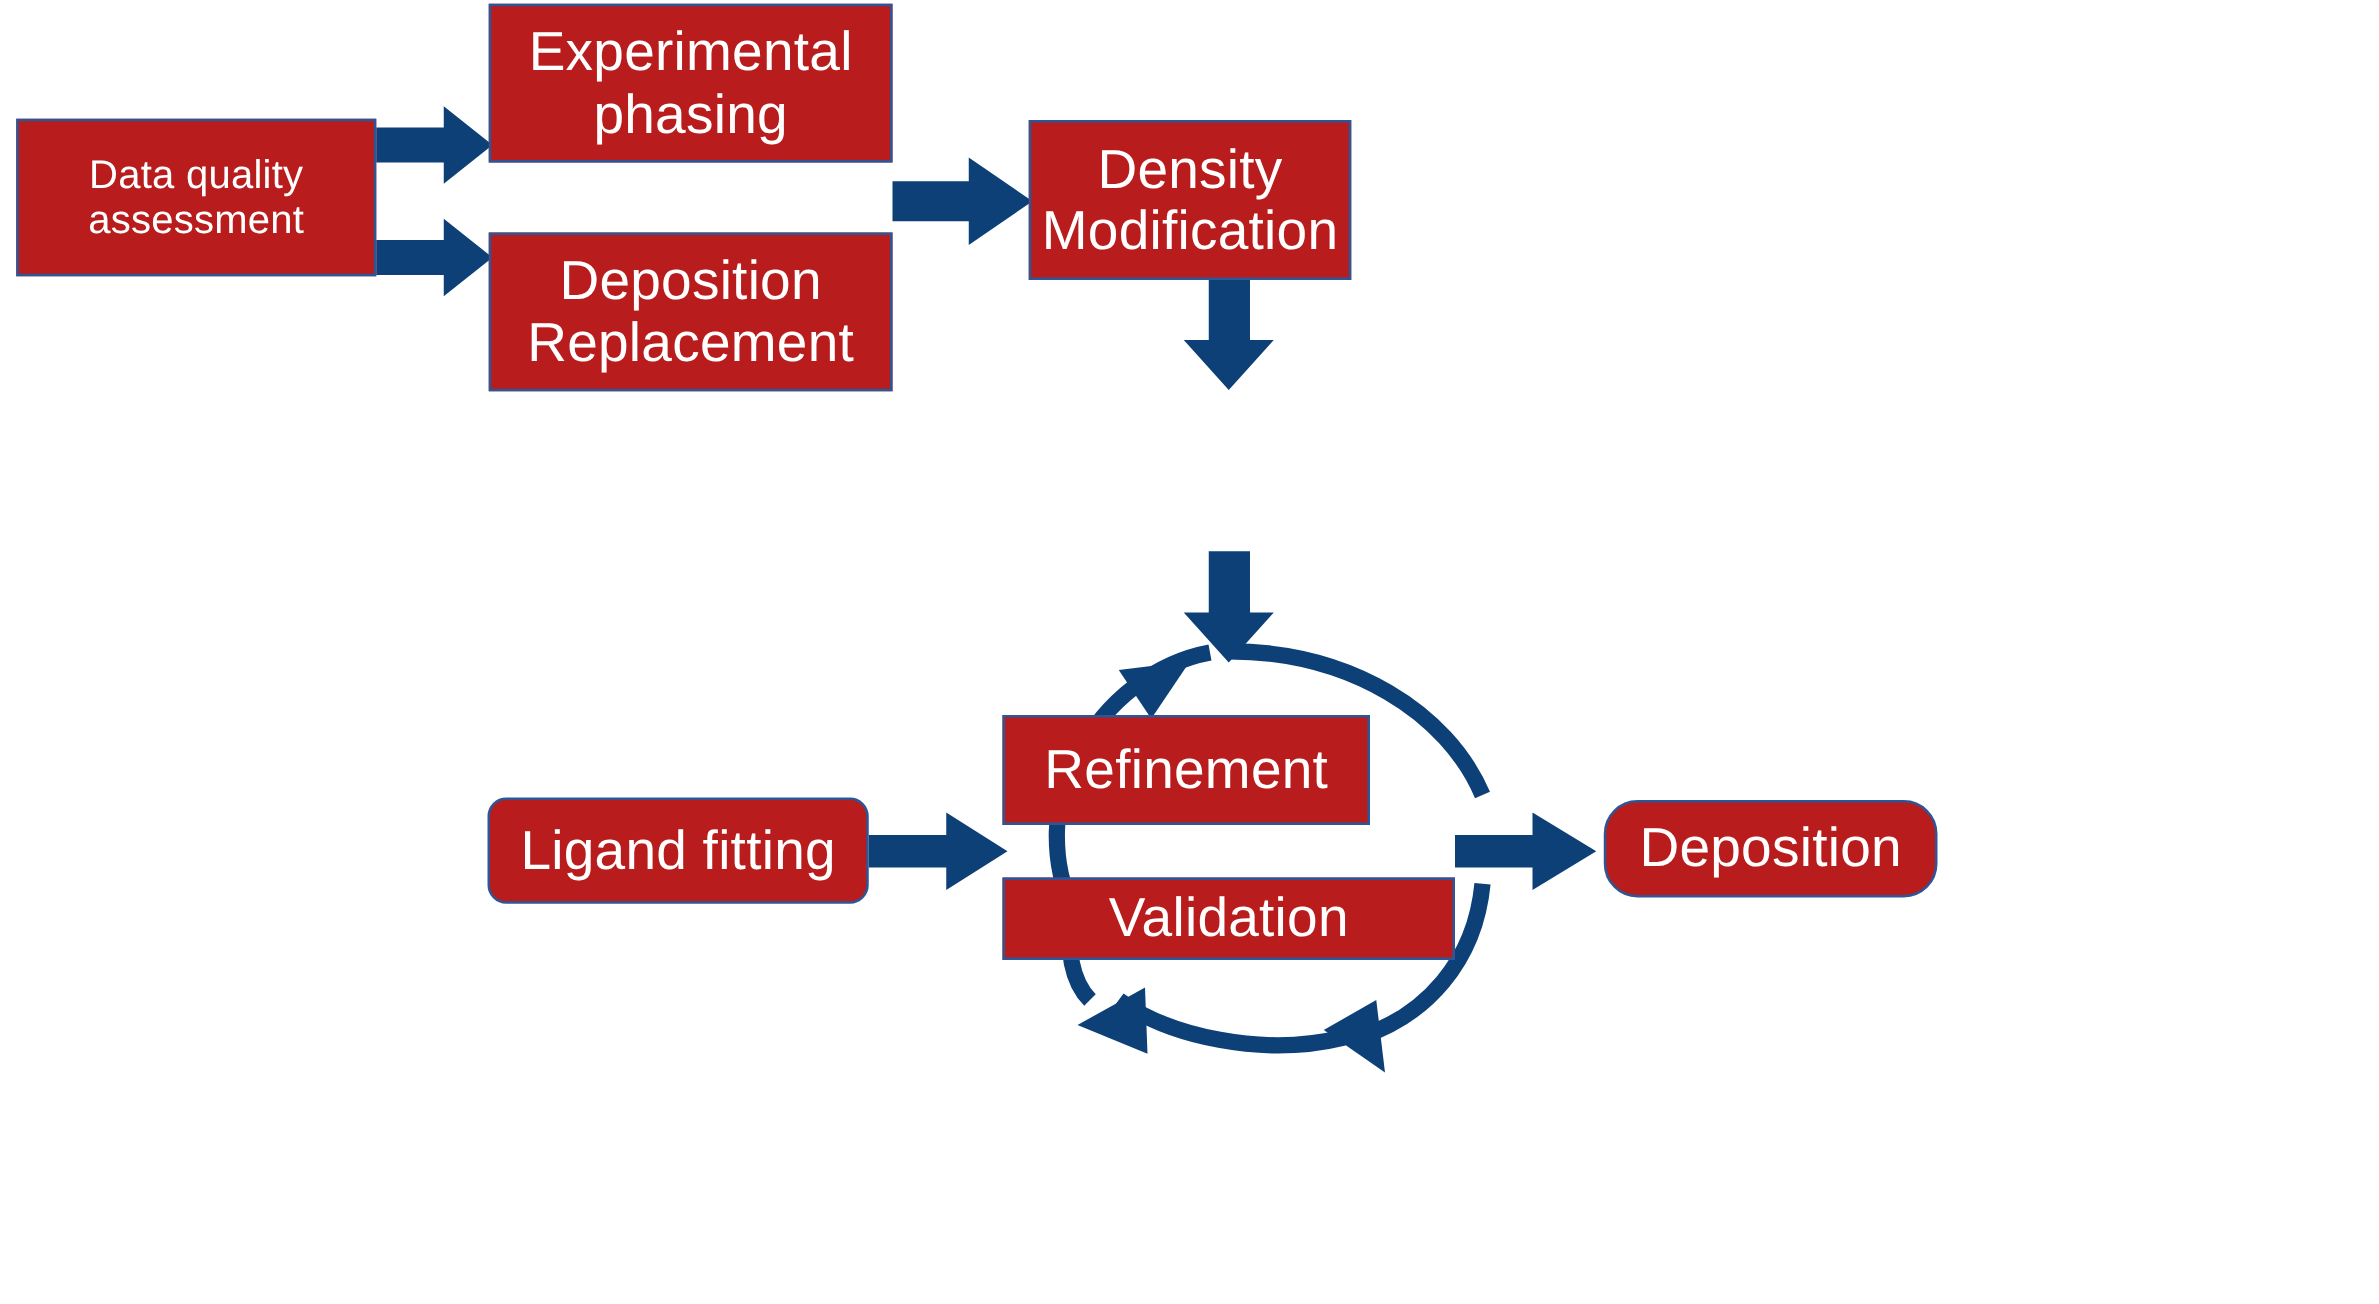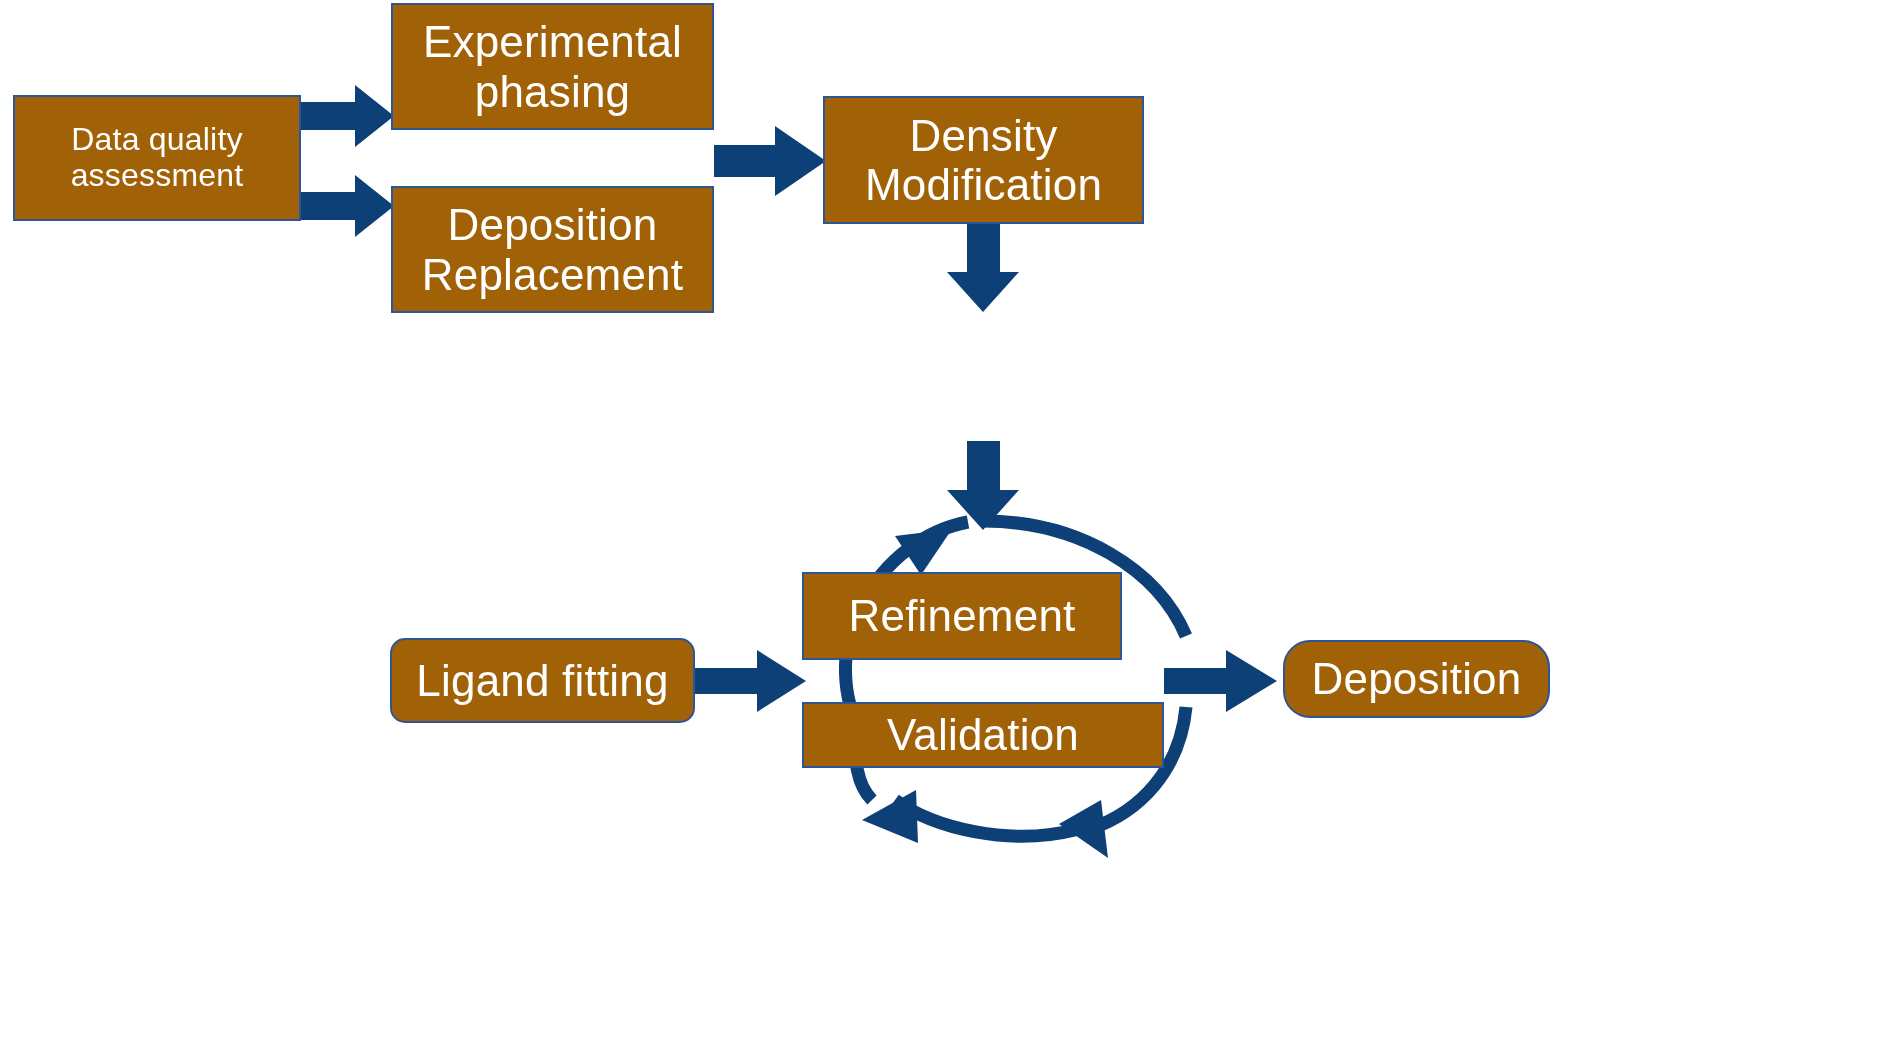--- a/index.html
+++ b/index.html
@@ -16,21 +16,21 @@
   }
   #canvas {
     position: relative;
     width: 1903px;
     height: 1043px;
     background: #ffffff;
   }
   .node {
     position: absolute;
     box-sizing: border-box;
-    background: #a16207;
+    background: #b91c1c;
     border: 2px solid #2e5596;
     color: #ffffff;
     display: flex;
     align-items: center;
     justify-content: center;
     text-align: center;
     line-height: 1.12;
     font-size: 44px;
     letter-spacing: 0.2px;
     white-space: pre-line;
@@ -112,25 +112,25 @@
 
   <div class="node" style="left:13px;  top:95px;  width:288px; height:126px; font-size:32px;">Data quality
 assessment</div>
 
   <div class="node" style="left:391px; top:3px;   width:323px; height:127px; font-size:44px;">Experimental
 phasing</div>
 
   <div class="node" style="left:391px; top:186px; width:323px; height:127px; font-size:44px;">Deposition
 Replacement</div>
 
-  <div class="node" style="left:823px; top:96px;  width:321px; height:128px; font-size:44px;">Density
+  <div class="node" style="left:823px; top:96px;  width:258px; height:128px; font-size:44px;">Density
 Modification</div>
 
 
-  <div class="node cycle-node" style="left:802px; top:572px; width:320px; height:88px; font-size:44px;">Refinement</div>
+  <div class="node cycle-node" style="left:802px; top:572px; width:294px; height:88px; font-size:44px;">Refinement</div>
 
   <div class="node cycle-node" style="left:802px; top:702px; width:362px; height:66px; font-size:44px;">Validation</div>
 
   <div class="node" style="left:390px; top:638px; width:305px; height:85px; font-size:44px;border-radius:15px;">Ligand fitting</div>
 
   <div class="node" style="left:1283px; top:640px; width:267px; height:78px; font-size:44px;border-radius:27px;">Deposition</div>
 
 </div>
 
 </body></html>

